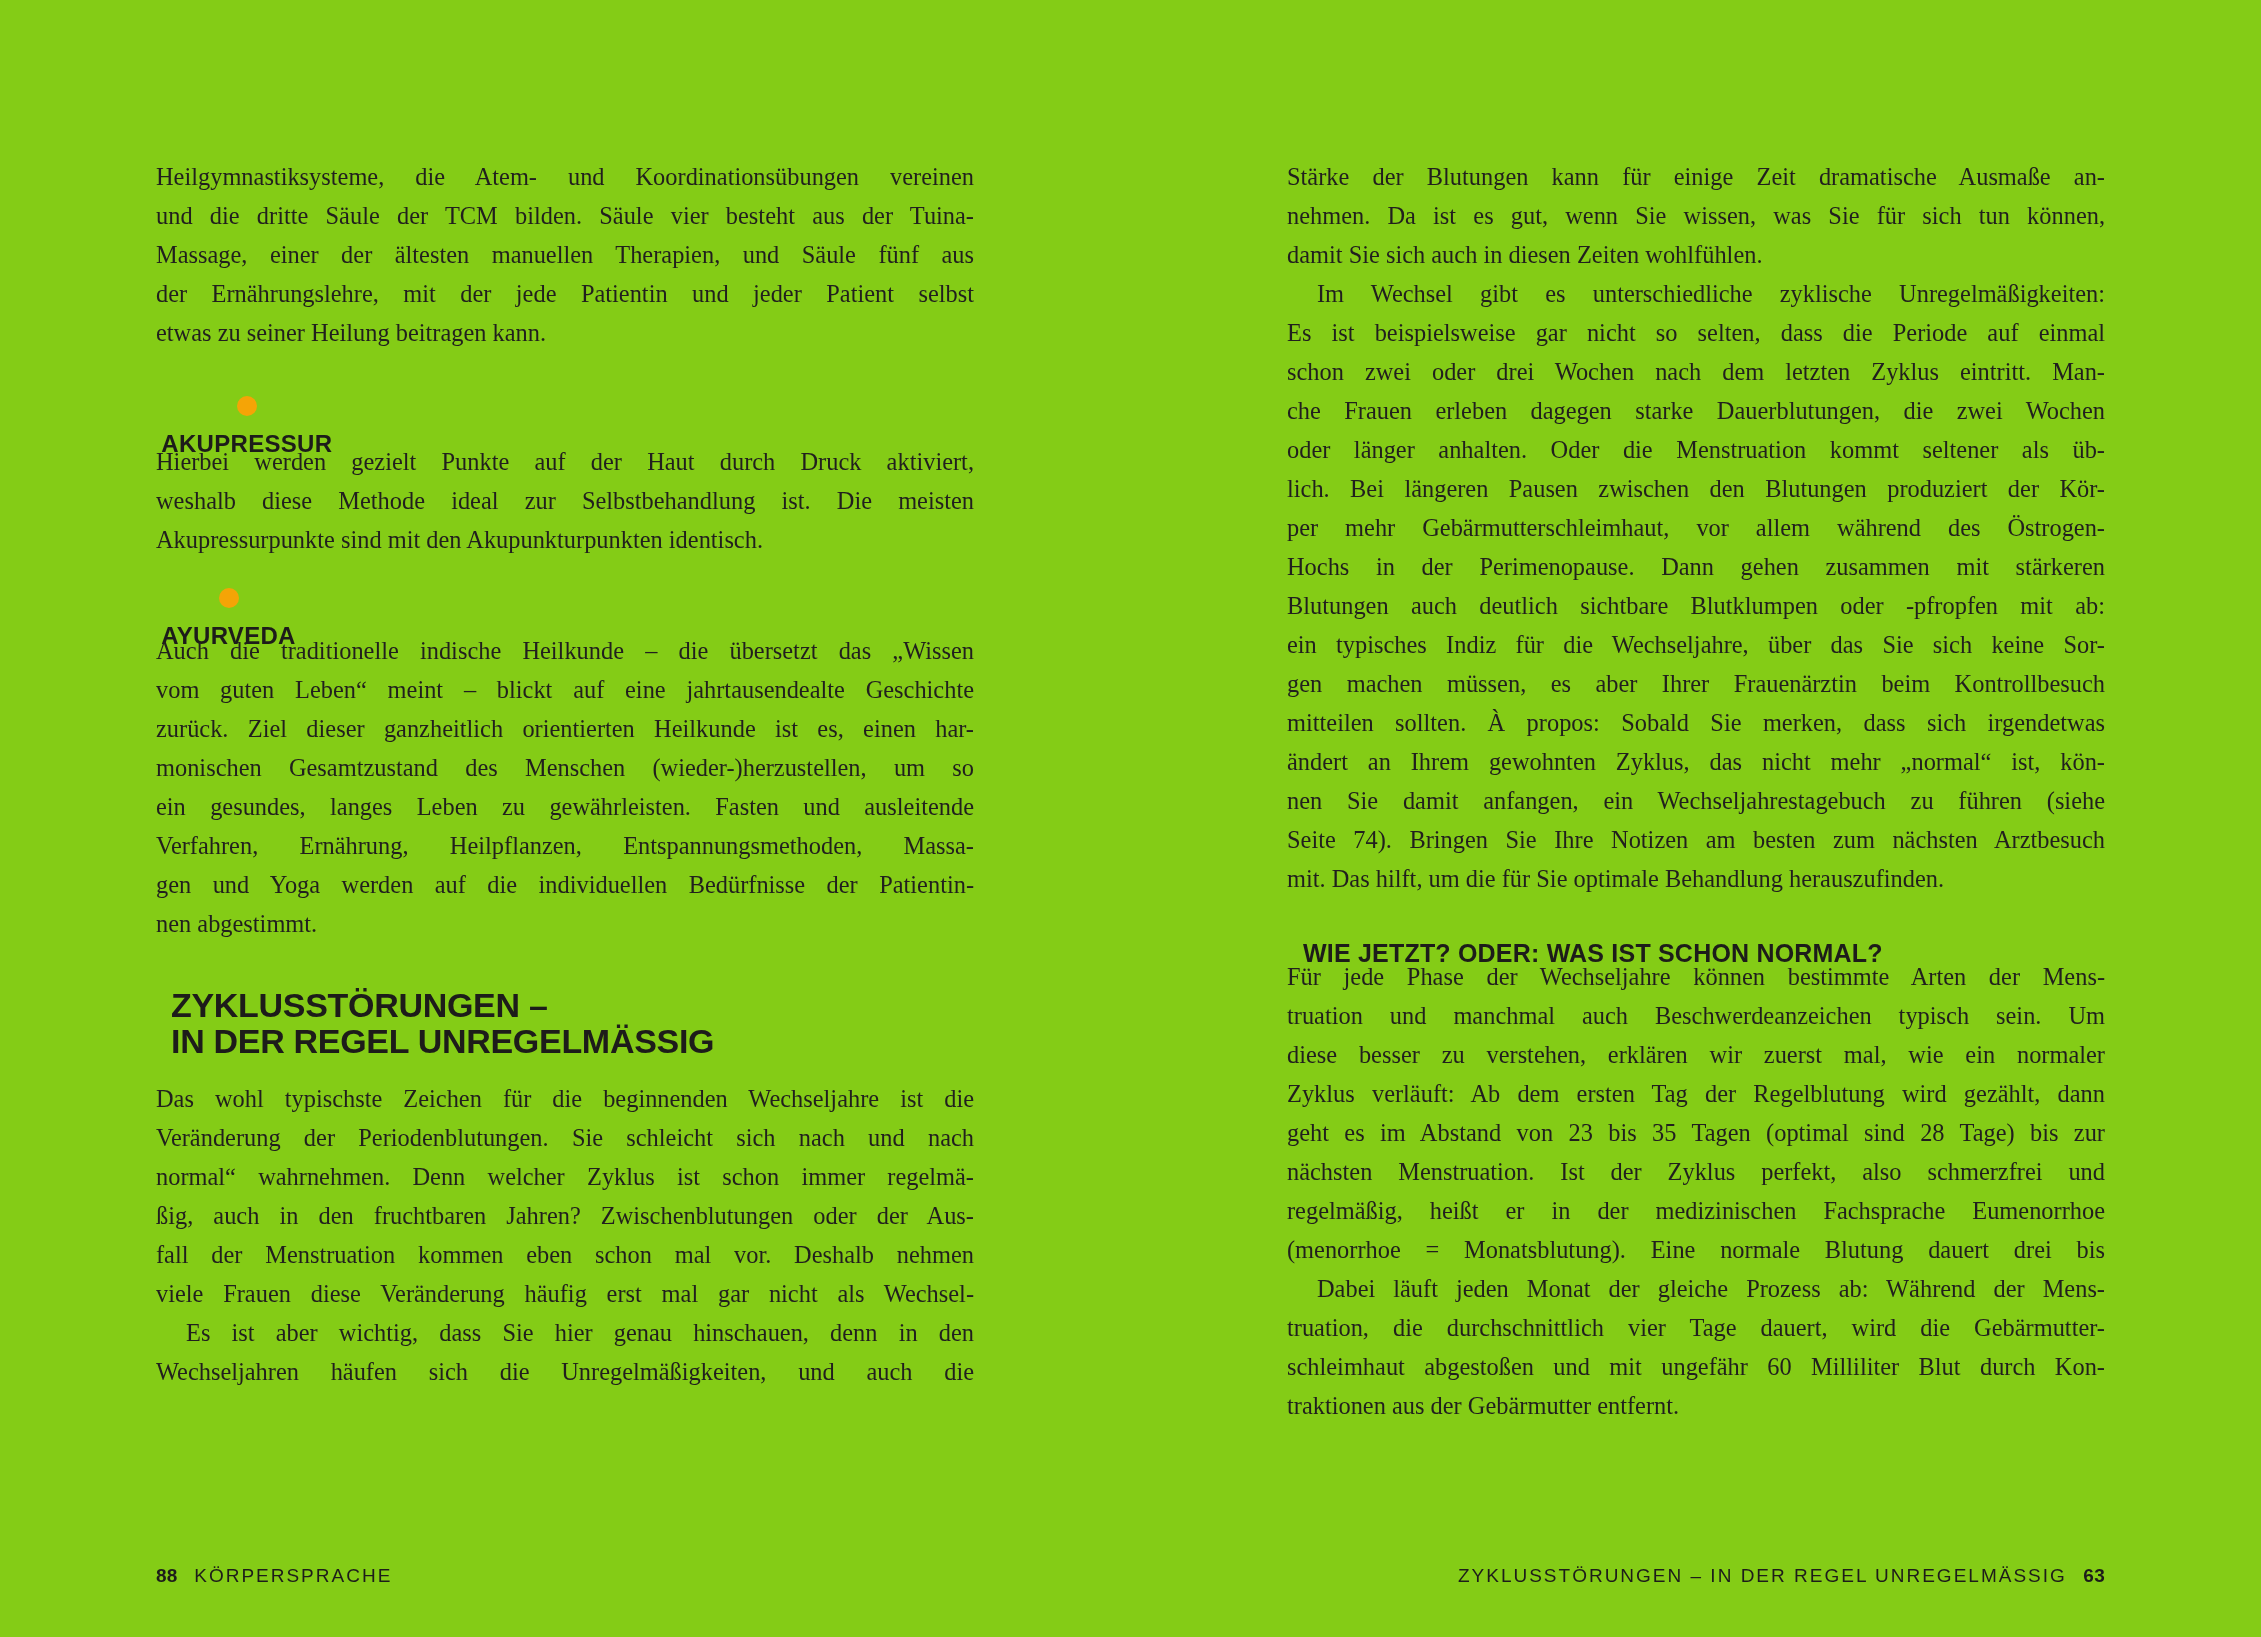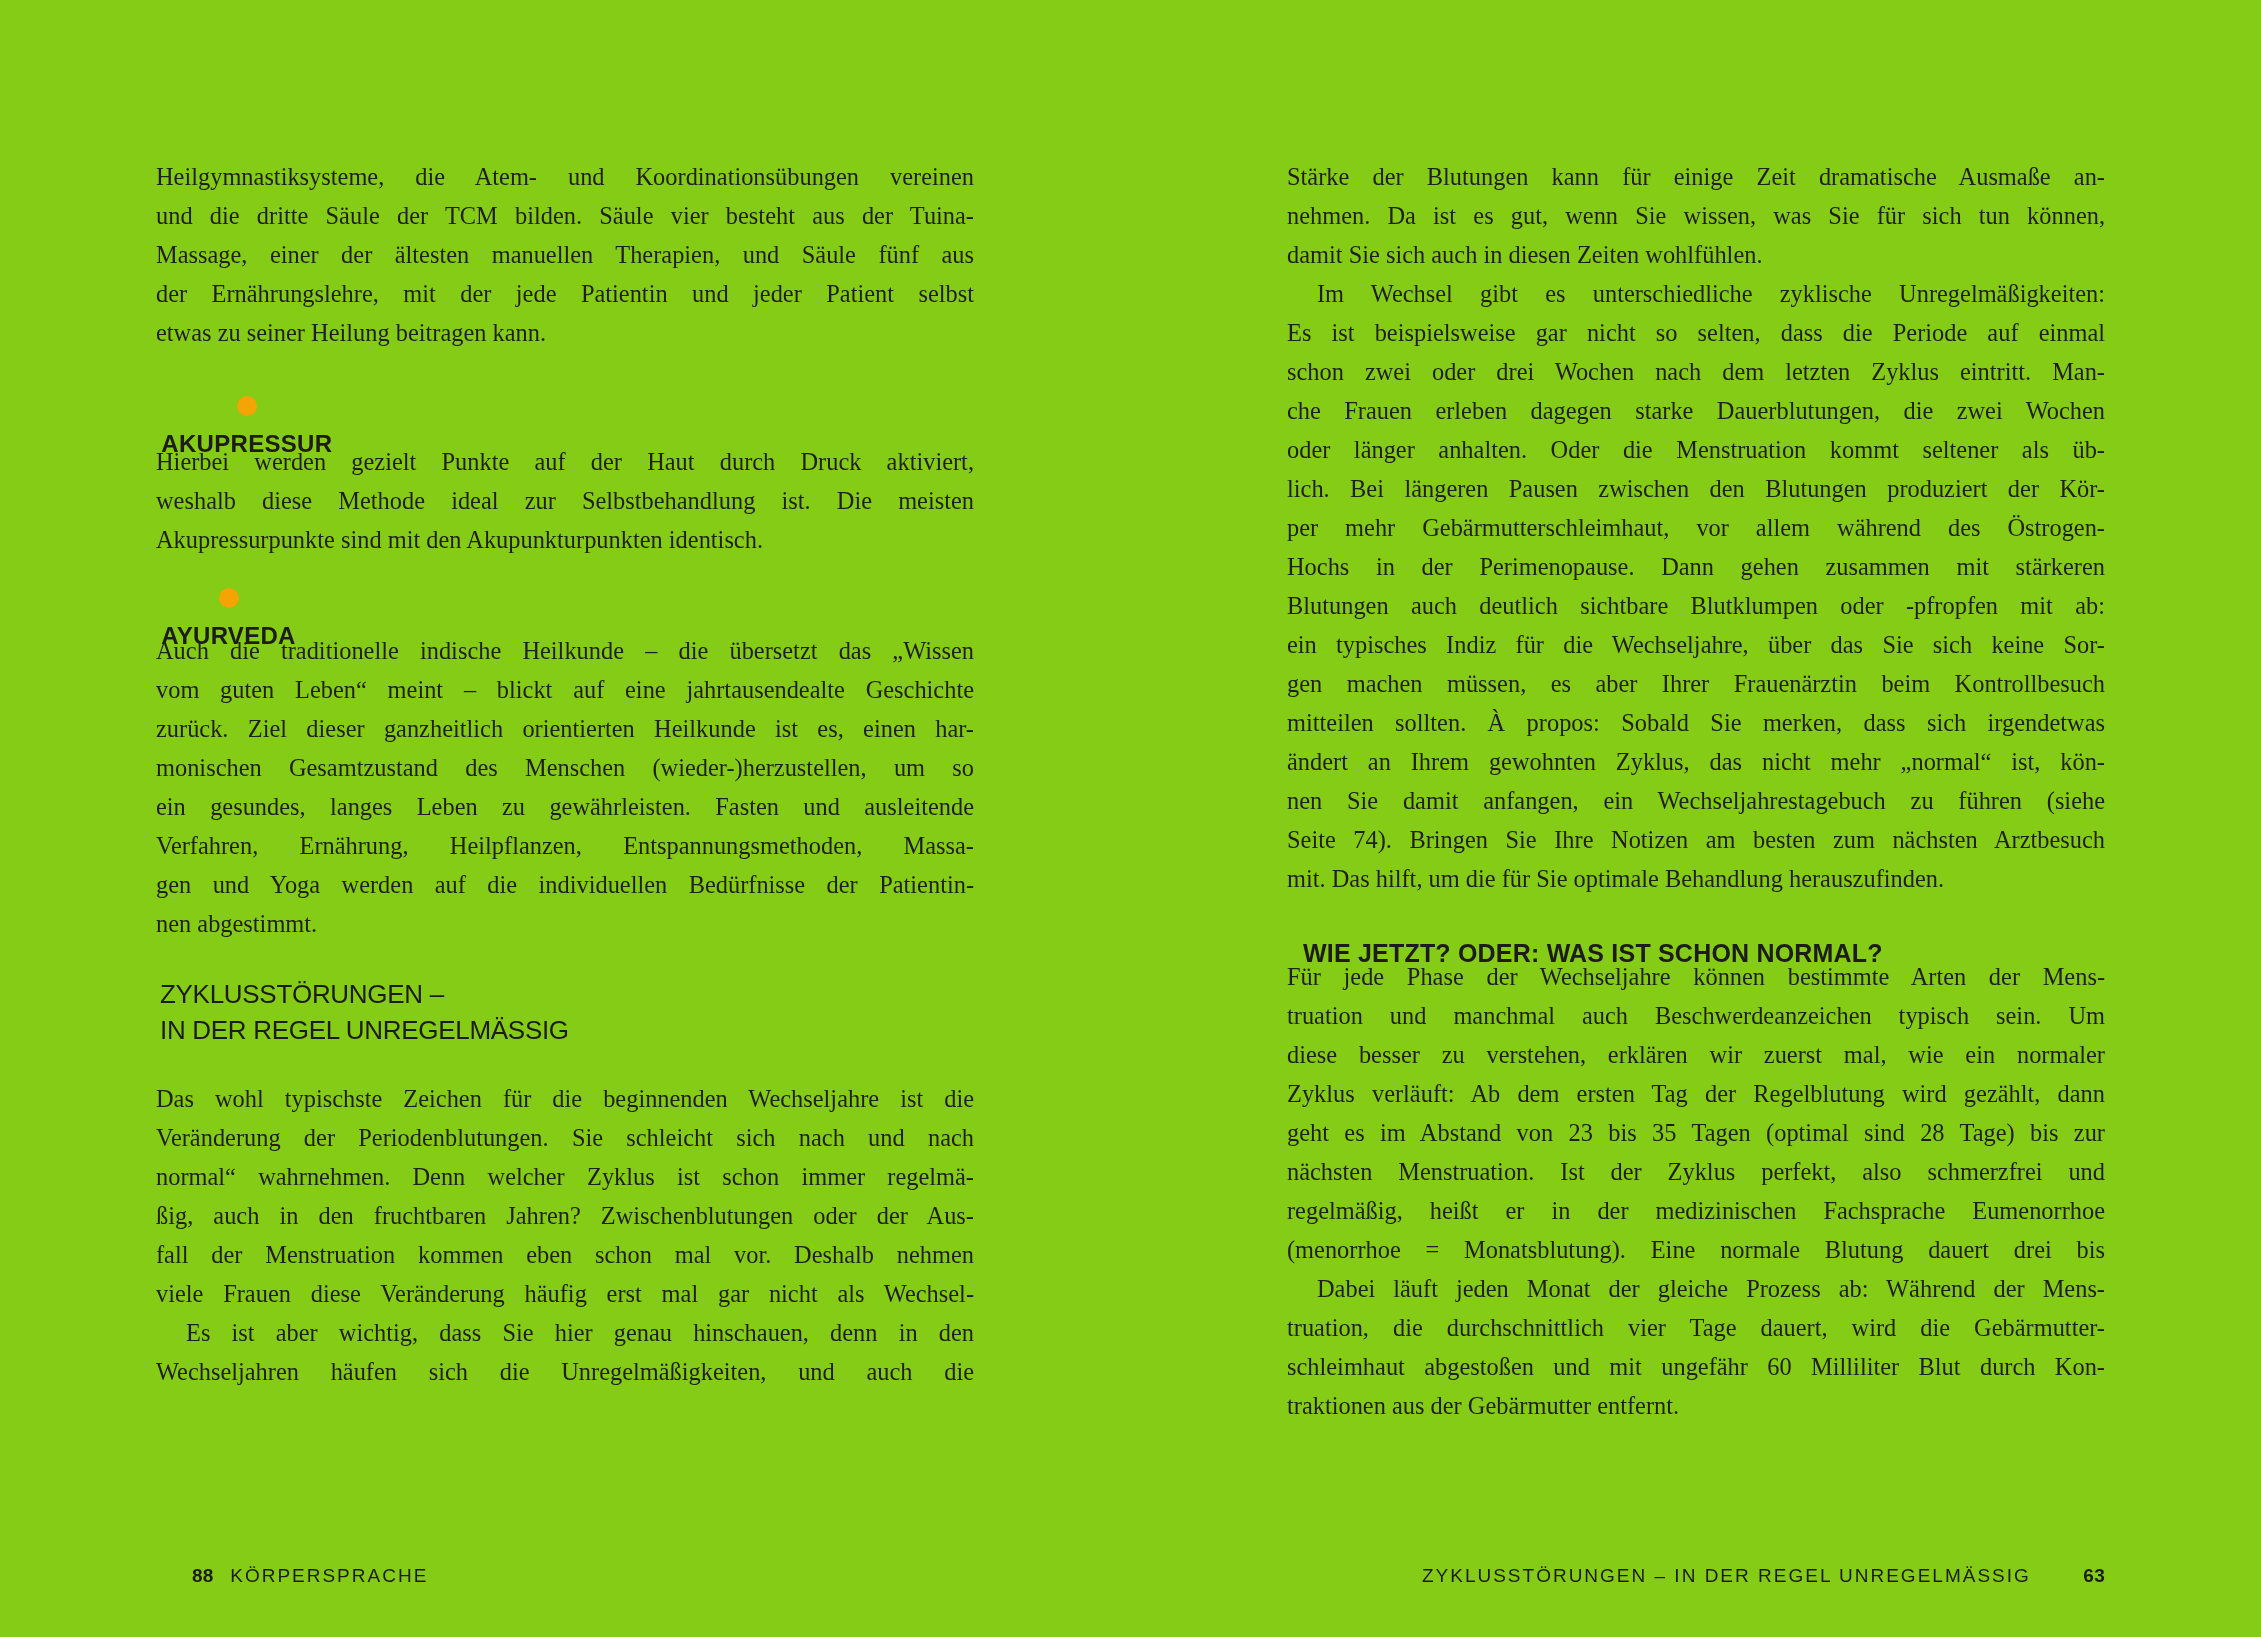--- a/index.html
+++ b/index.html
@@ -27,39 +27,39 @@
     position:absolute;left:0;
     display:flex;align-items:center;gap:14.5px;
     padding-left:5.3px;
     font-family:"Liberation Sans", sans-serif;
     font-weight:700;font-size:24px;line-height:26.4px;
     letter-spacing:0.3px;color:#1d1c1a;flex-direction:column;
   }
   .dot{width:20px;height:20px;border-radius:50%;background:#f5a406;flex:0 0 auto;}
 
   .big-head{
-    position:absolute;left:0;margin:4px;
+    position:absolute;left:0;margin:15px;
     font-family:"Liberation Sans", sans-serif;
-    font-weight:400;font-size:26px;line-height:36px;
+    font-weight:700;font-size:34px;line-height:36px;
     letter-spacing:-0.3px;color:#1d1c1a;
   }
   .sub-head{
     position:absolute;left:0;margin:16px;
     font-family:"Liberation Sans", sans-serif;
     font-weight:700;font-size:25px;line-height:29px;
     letter-spacing:0.2px;color:#1d1c1a;
   }
   .footer{
     position:absolute;top:1565px;
     font-family:"Liberation Sans", sans-serif;
     font-size:19px;line-height:22.4px;
     color:#1d1c1a;letter-spacing:2px;
     white-space:nowrap;
   }
-  .footer .num{font-weight:700;letter-spacing:0.3px;margin-left:36px;}
+  .footer .num{font-weight:700;letter-spacing:0.3px;}
   .footer.left-f{left:0;}
   .footer.right-f{right:0;text-align:right;}
   .footer .sep{display:inline-block;width:9.2px;}
 </style>
 </head>
 <body>
 
 <div class="spread">
 
   <section class="page left">

